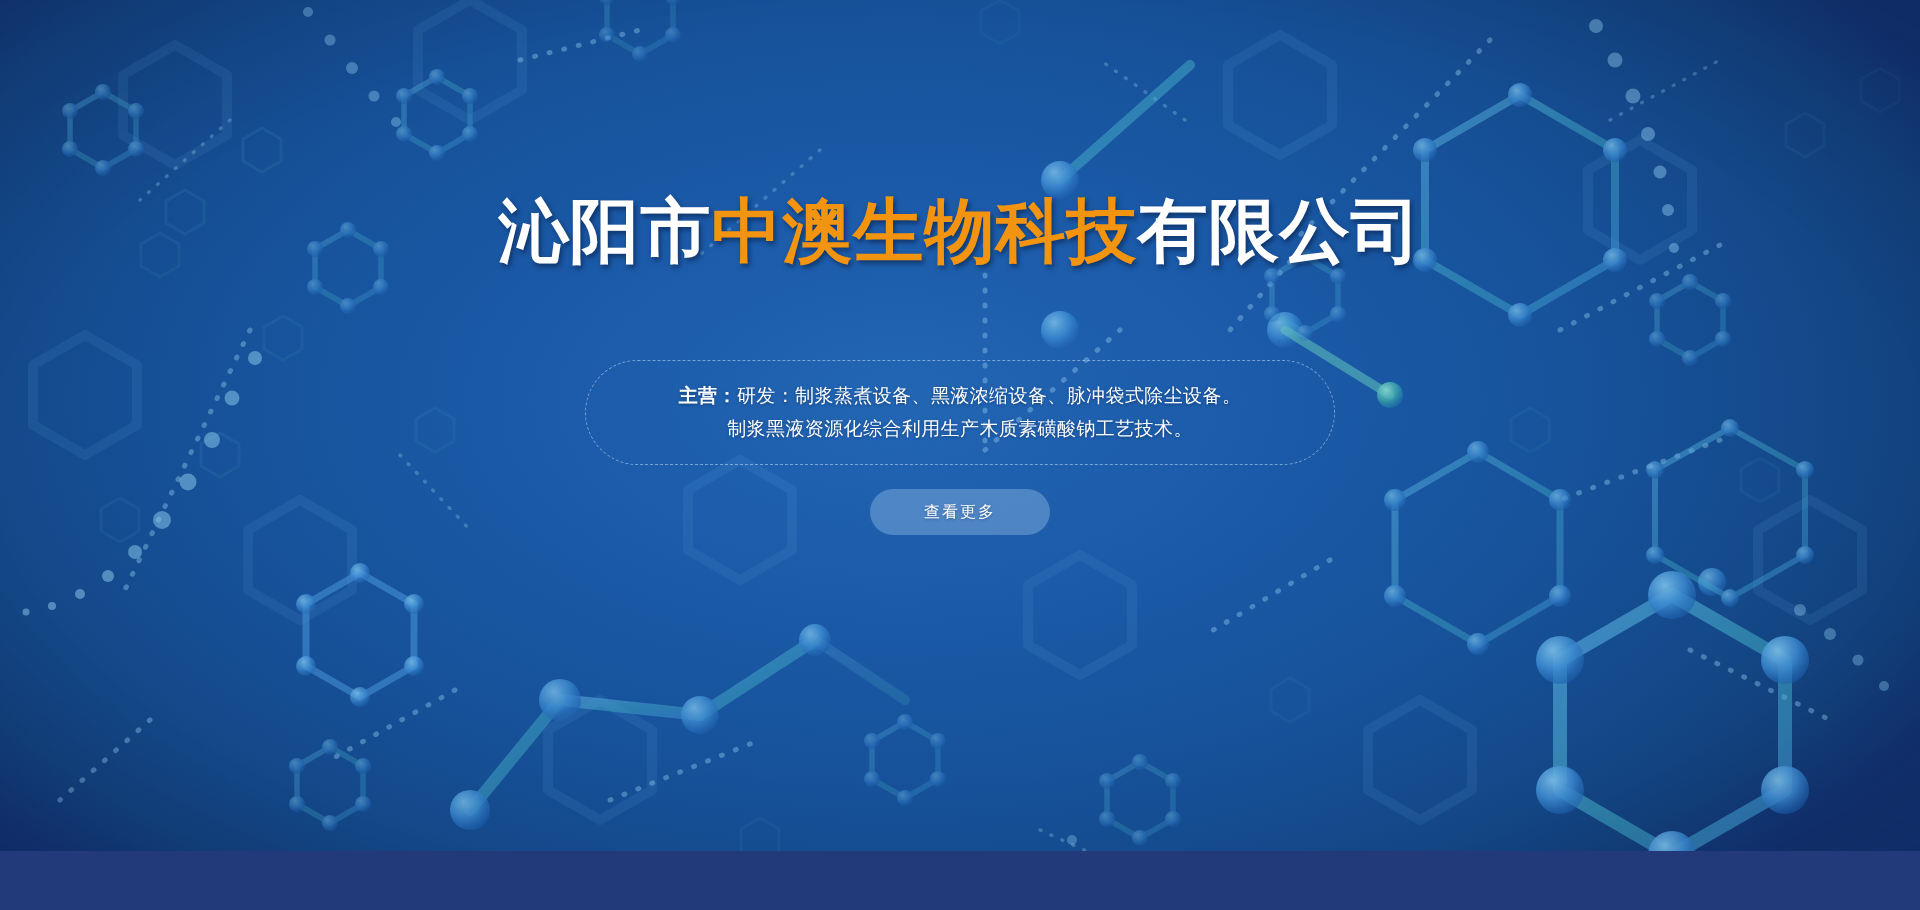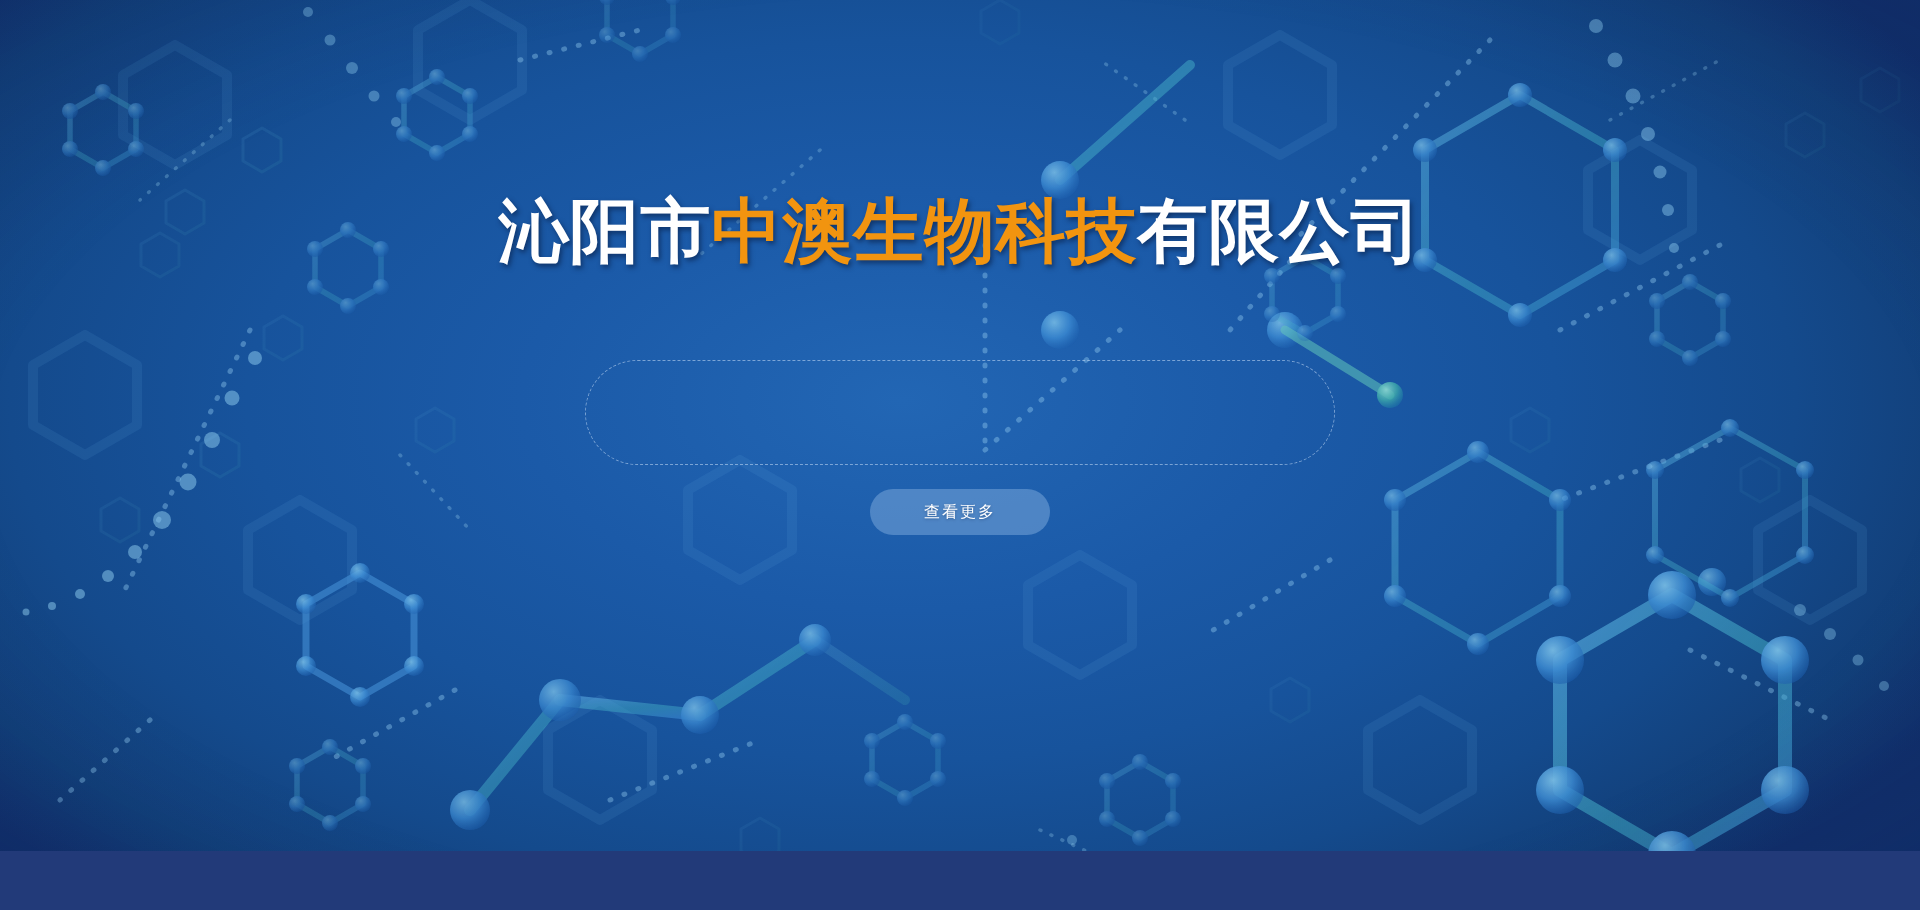--- a/index.html
+++ b/index.html
@@ -432,19 +432,23 @@
 
   <div class="bg-vignette"></div>
 
   <div class="content">
 
     <h1 class="hero-title">
       <span class="seg-white">沁阳市</span><span class="seg-accent">中澳生物科技</span><span class="seg-white">有限公司</span>
     </h1>
 
     <div class="subtitle-box">
+      <div class="subtitle-line">
+        <span class="lead">主营：</span><span>研发：制浆蒸煮设备、黑液浓缩设备、脉冲袋式除尘设备。</span>
+      </div>
+      <div class="subtitle-line">制浆黑液资源化综合利用生产木质素磺酸钠工艺技术。</div>
     </div>
 
     <button class="cta-button" type="button">查看更多</button>
   </div>
 
   <div class="bottom-bar"></div>
 </div>
 
 </body></html>

